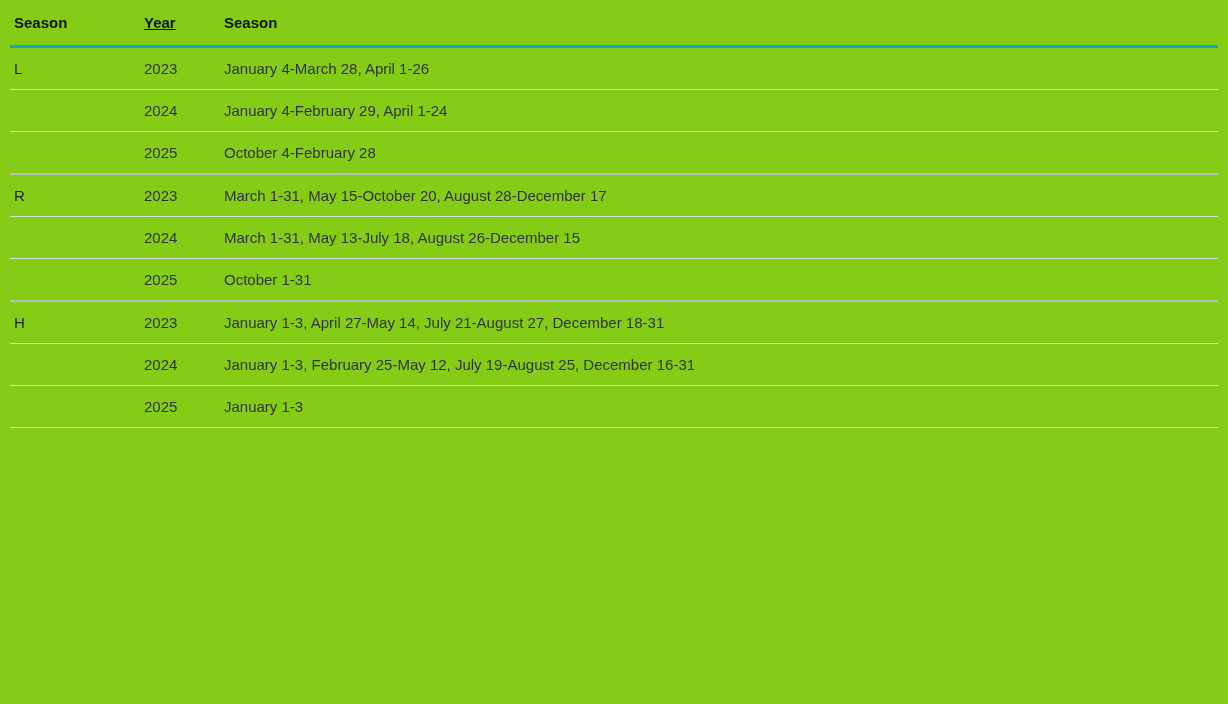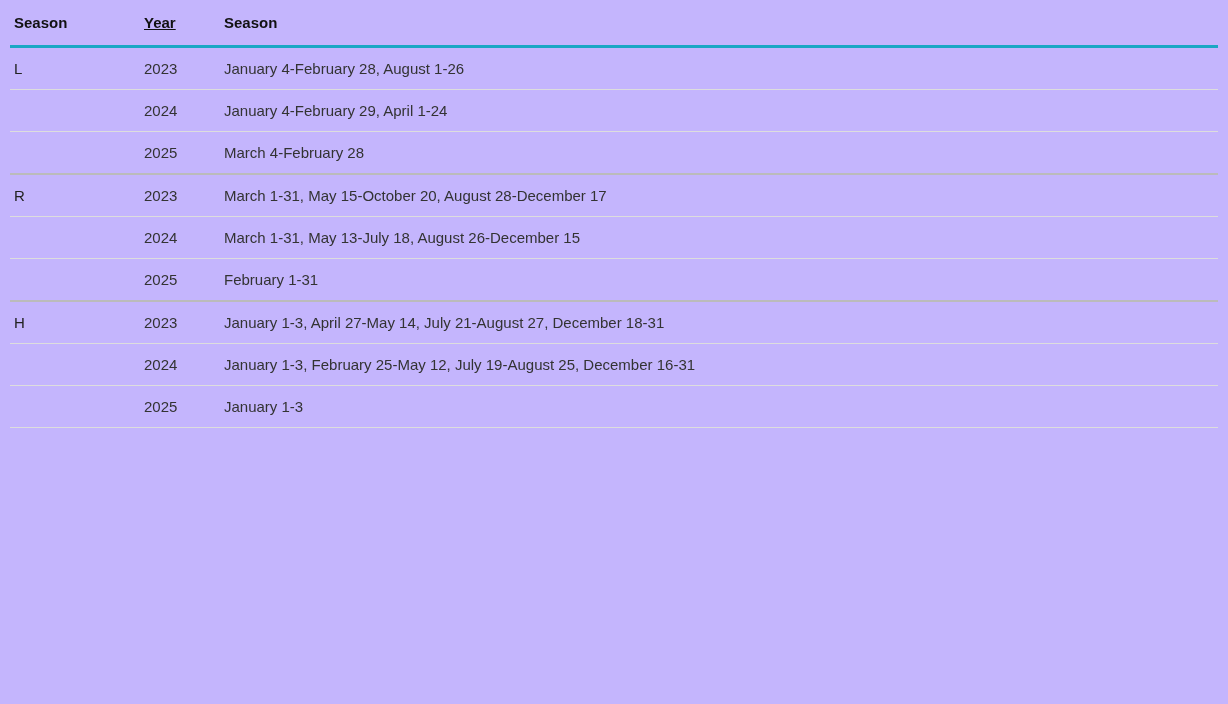--- a/index.html
+++ b/index.html
@@ -12,21 +12,21 @@
       font-family: -apple-system, BlinkMacSystemFont, "Segoe UI", Arial, sans-serif;
       font-size: 15px;
       color: #222;
       background: #fff;
       padding: 0;
     }
 
     .table-container {
       width: 1228px;
       min-height: 704px;
-      background: #c4b5fd;
+      background: #84cc16;
       padding: 0 10px;
     }
 
     table {
       width: 100%;
       border-collapse: collapse;
     }
 
     thead tr th {
       font-weight: 700;
@@ -84,46 +84,46 @@
       <tr>
         <th>Season</th>
         <th>Year</th>
         <th>Season</th>
       </tr>
     </thead>
     <tbody id="table-body">
     <tr>
           <td class="season-label">L</td>
           <td class="year-cell">2023</td>
-          <td class="period-cell">January 4-February 28, August 1-26</td>
+          <td class="period-cell">January 4-March 28, April 1-26</td>
         </tr>
         <tr>
           <td class="season-label"></td>
           <td class="year-cell">2024</td>
           <td class="period-cell">January 4-February 29, April 1-24</td>
         </tr>
         <tr class="last-in-group">
           <td class="season-label"></td>
           <td class="year-cell">2025</td>
-          <td class="period-cell">March 4-February 28</td>
+          <td class="period-cell">October 4-February 28</td>
         </tr>
         <tr>
           <td class="season-label">R</td>
           <td class="year-cell">2023</td>
           <td class="period-cell">March 1-31, May 15-October 20, August 28-December 17</td>
         </tr>
         <tr>
           <td class="season-label"></td>
           <td class="year-cell">2024</td>
           <td class="period-cell">March 1-31, May 13-July 18, August 26-December 15</td>
         </tr>
         <tr class="last-in-group">
           <td class="season-label"></td>
           <td class="year-cell">2025</td>
-          <td class="period-cell">February 1-31</td>
+          <td class="period-cell">October 1-31</td>
         </tr>
         <tr>
           <td class="season-label">H</td>
           <td class="year-cell">2023</td>
           <td class="period-cell">January 1-3, April 27-May 14, July 21-August 27, December 18-31</td>
         </tr>
         <tr>
           <td class="season-label"></td>
           <td class="year-cell">2024</td>
           <td class="period-cell">January 1-3, February 25-May 12, July 19-August 25, December 16-31</td>

